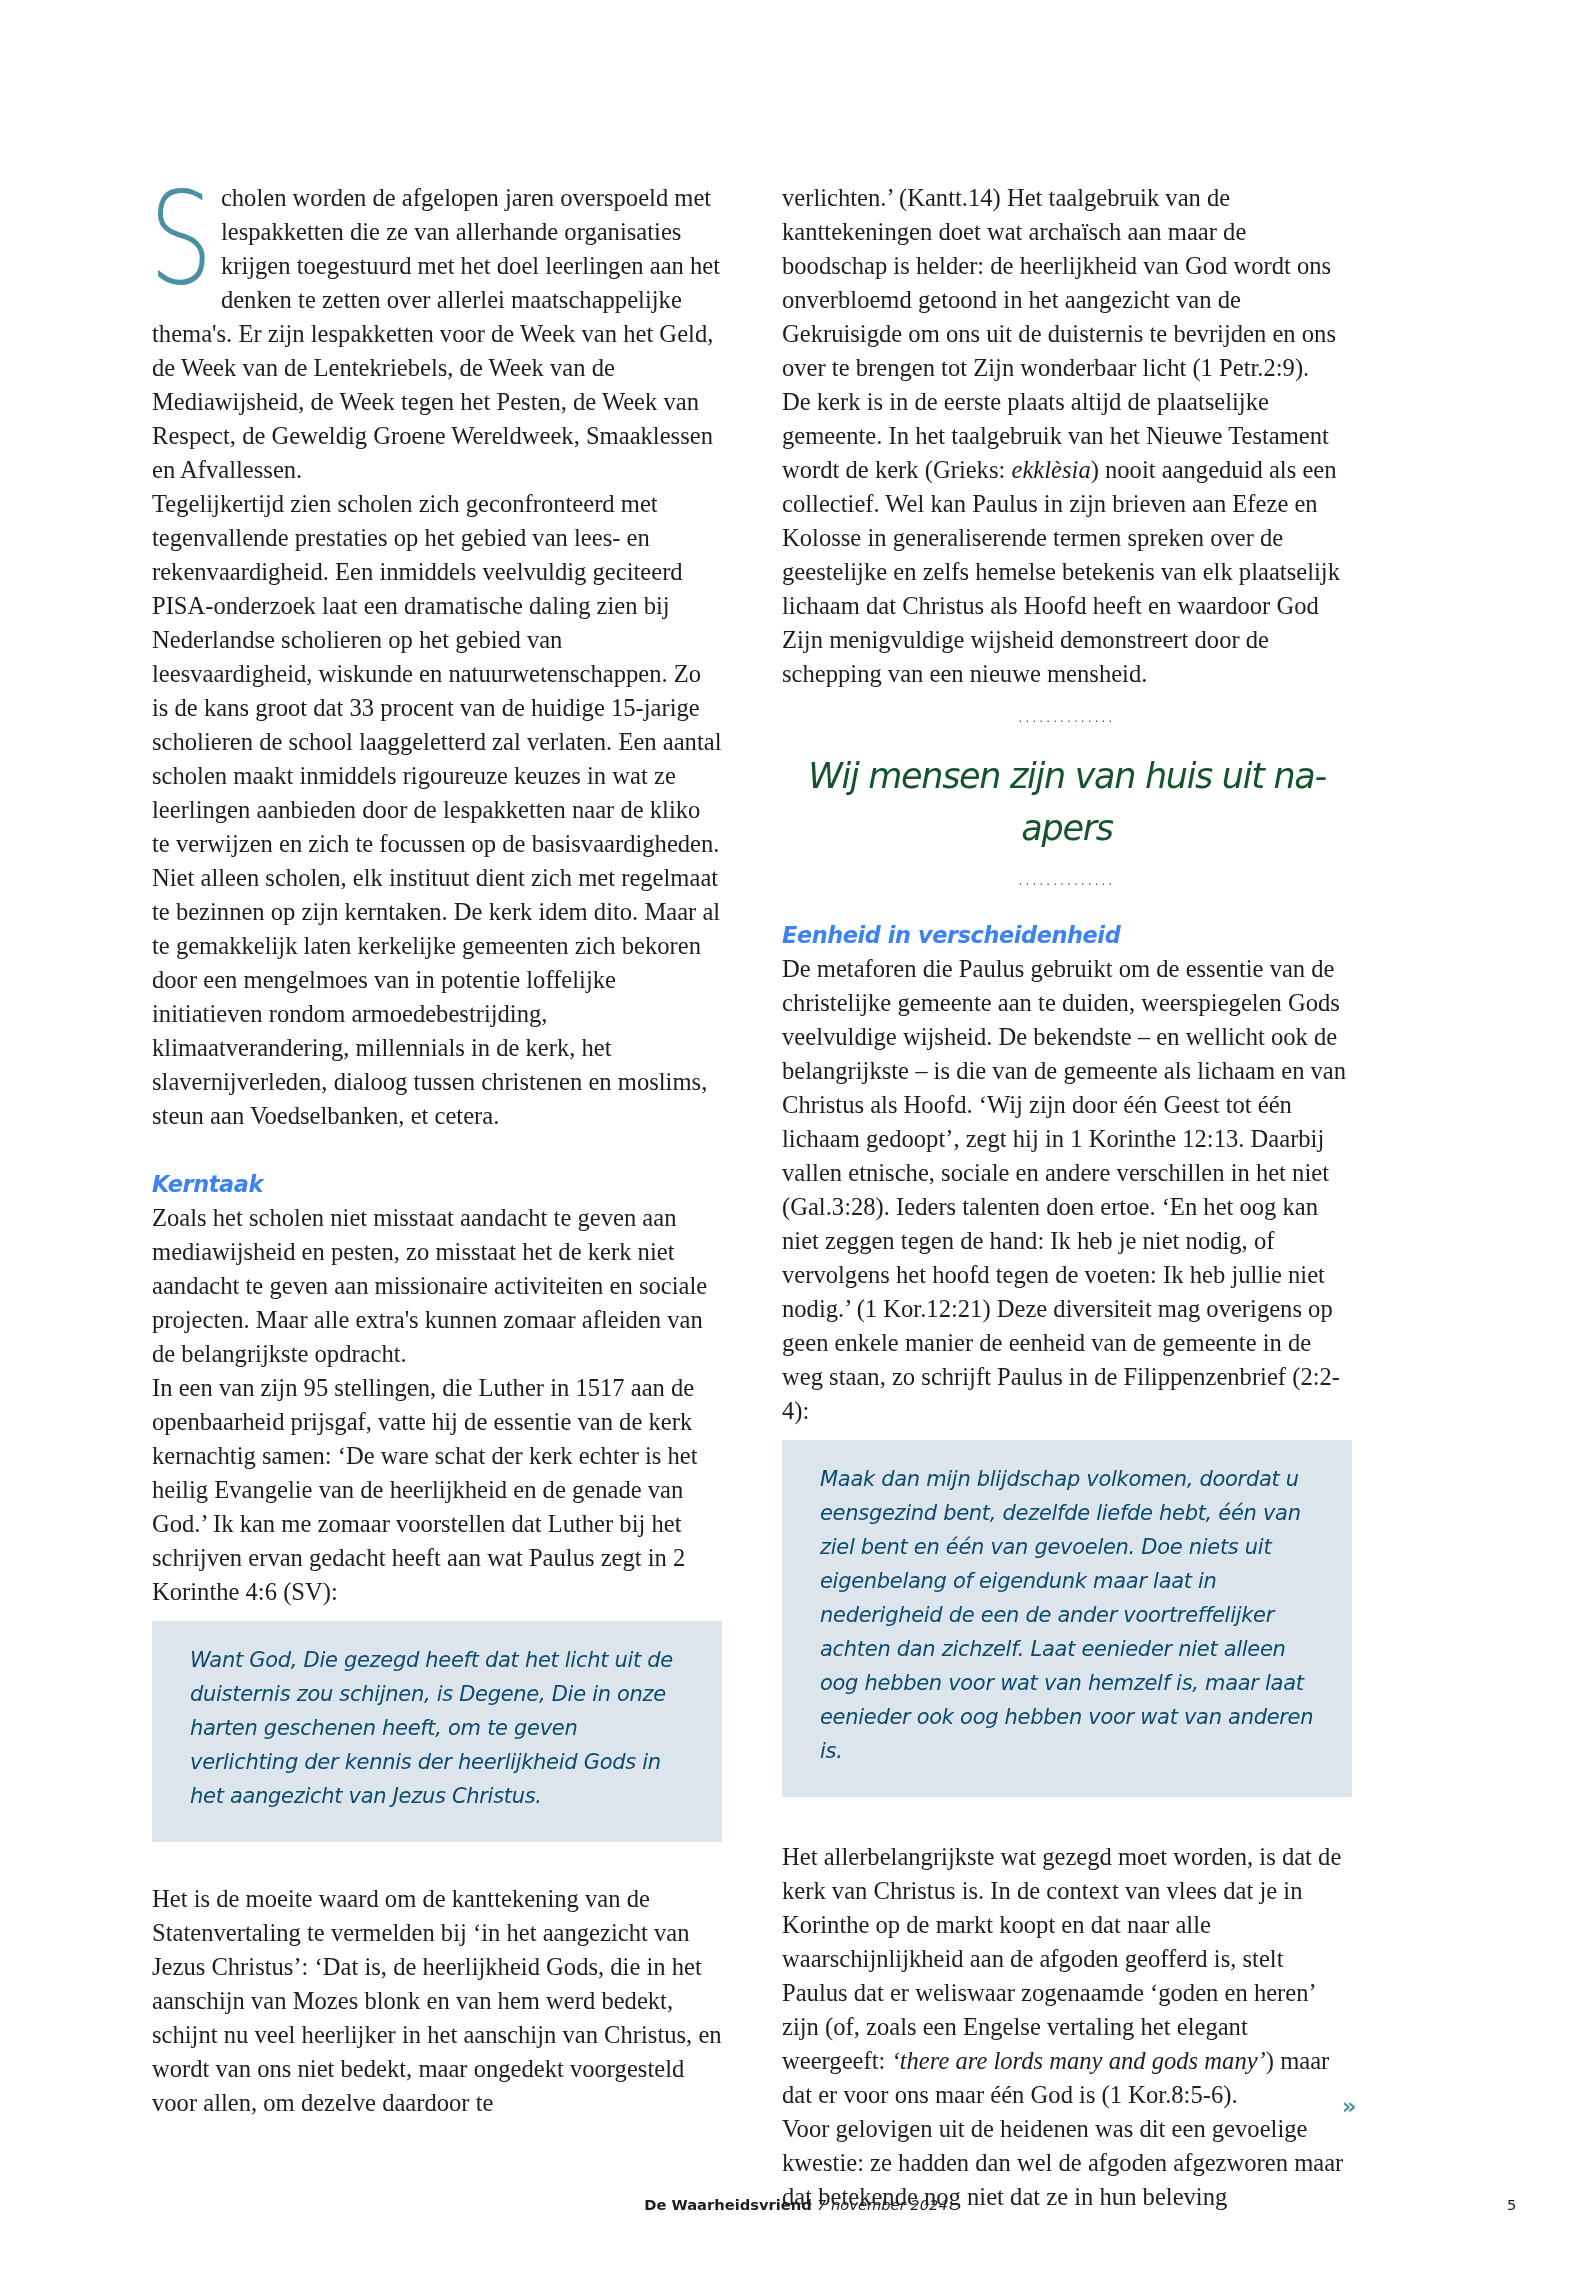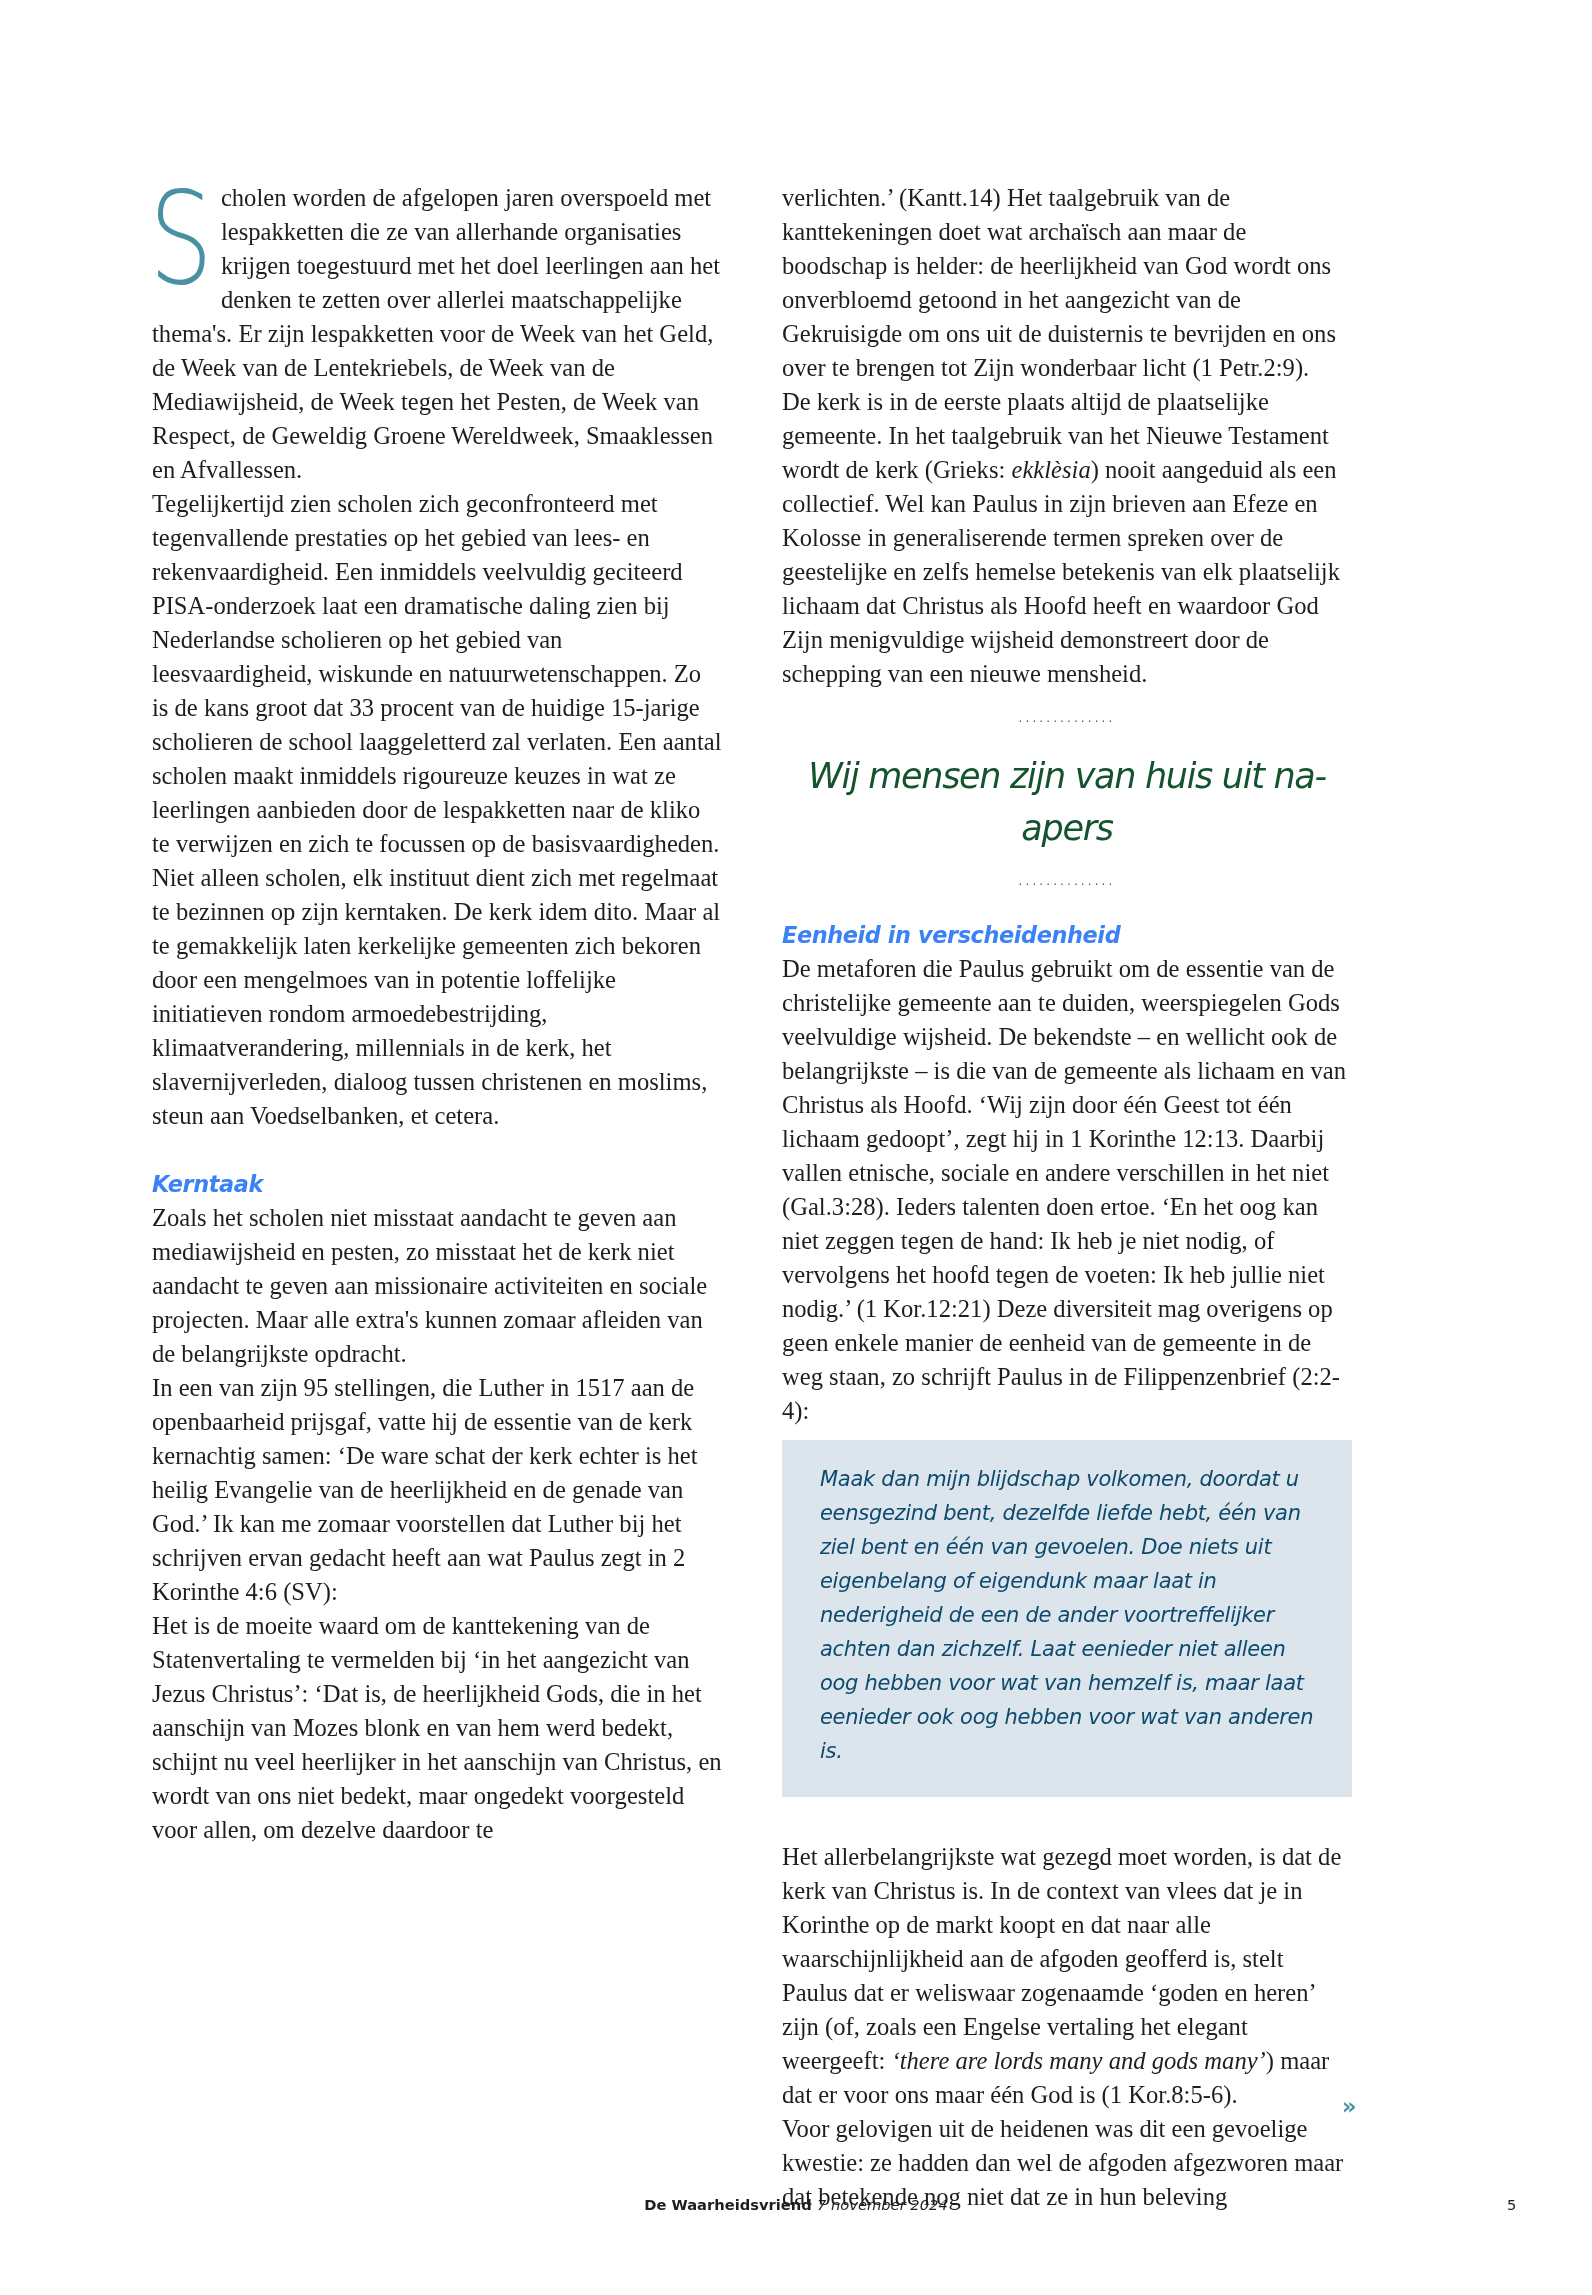--- a/index.html
+++ b/index.html
@@ -65,20 +65,23 @@
 <body>
 
 <div class="col col-left">
   <p class="body-text"><span class="dropcap">S</span><span>cholen worden de afgelopen jaren overspoeld met lespakketten die ze van allerhande organisaties krijgen toegestuurd met het doel leerlingen aan het denken te zetten over allerlei maatschappelijke thema's. Er zijn lespakketten voor de Week van het Geld, de Week van de Lentekriebels, de Week van de Mediawijsheid, de Week tegen het Pesten, de Week van Respect, de Geweldig Groene Wereldweek, Smaaklessen en Afvallessen.</span></p>
   <p class="body-text">Tegelijkertijd zien scholen zich geconfronteerd met tegenvallende prestaties op het gebied van lees- en rekenvaardigheid. Een inmiddels veelvuldig geciteerd PISA-onderzoek laat een dramatische daling zien bij Nederlandse scholieren op het gebied van leesvaardigheid, wiskunde en natuurwetenschappen. Zo is de kans groot dat 33 procent van de huidige 15-jarige scholieren de school laaggeletterd zal verlaten. Een aantal scholen maakt inmiddels rigoureuze keuzes in wat ze leerlingen aanbieden door de lespakketten naar de kliko te verwijzen en zich te focussen op de basisvaardigheden.</p>
   <p class="body-text">Niet alleen scholen, elk instituut dient zich met regelmaat te bezinnen op zijn kerntaken. De kerk idem dito. Maar al te gemakkelijk laten kerkelijke gemeenten zich bekoren door een mengelmoes van in potentie loffelijke initiatieven rondom armoedebestrijding, klimaatverandering, millennials in de kerk, het slavernijverleden, dialoog tussen christenen en moslims, steun aan Voedselbanken, et cetera.</p>
   <div class="gap"></div>
   <div class="subhead">Kerntaak</div>
   <p class="body-text">Zoals het scholen niet misstaat aandacht te geven aan mediawijsheid en pesten, zo misstaat het de kerk niet aandacht te geven aan missionaire activiteiten en sociale projecten. Maar alle extra's kunnen zomaar afleiden van de belangrijkste opdracht.</p>
   <p class="body-text">In een van zijn 95 stellingen, die Luther in 1517 aan de openbaarheid prijsgaf, vatte hij de essentie van de kerk kernachtig samen: ‘De ware schat der kerk echter is het heilig Evangelie van de heerlijkheid en de genade van God.’ Ik kan me zomaar voorstellen dat Luther bij het schrijven ervan gedacht heeft aan wat Paulus zegt in 2 Korinthe 4:6 (SV):</p>
+  <div class="quote-box">
+    <p>Want God, Die gezegd heeft dat het licht uit de duisternis zou schijnen, is Degene, Die in onze harten geschenen heeft, om te geven verlichting der kennis der heerlijkheid Gods in het aangezicht van Jezus Christus.</p>
+  </div>
   <p class="body-text">Het is de moeite waard om de kanttekening van de Statenvertaling te vermelden bij ‘in het aangezicht van Jezus Christus’: ‘Dat is, de heerlijkheid Gods, die in het aanschijn van Mozes blonk en van hem werd bedekt, schijnt nu veel heerlijker in het aanschijn van Christus, en wordt van ons niet bedekt, maar ongedekt voorgesteld voor allen, om dezelve daardoor te</p>
 </div>
 
 <div class="col col-right">
   <p class="body-text">verlichten.’ (Kantt.14) Het taalgebruik van de kanttekeningen doet wat archaïsch aan maar de boodschap is helder: de heerlijkheid van God wordt ons onverbloemd getoond in het aangezicht van de Gekruisigde om ons uit de duisternis te bevrijden en ons over te brengen tot Zijn wonderbaar licht (1 Petr.2:9).</p>
   <p class="body-text"><span>De kerk is in de eerste plaats altijd de plaatselijke gemeente. In het taalgebruik van het Nieuwe Testament wordt de kerk (Grieks: </span><em>ekklèsia</em><span>) nooit aangeduid als een collectief. Wel kan Paulus in zijn brieven aan Efeze en Kolosse in generaliserende termen spreken over de geestelijke en zelfs hemelse betekenis van elk plaatselijk lichaam dat Christus als Hoofd heeft en waardoor God Zijn menigvuldige wijsheid demonstreert door de schepping van een nieuwe mensheid.</span></p>
   <div class="pullquote-wrap" style="margin-top:19px;">
     <div class="dots">..............</div>
     <div class="pullquote">Wij mensen zijn van huis uit na-apers</div>
     <div class="dots">..............</div>

